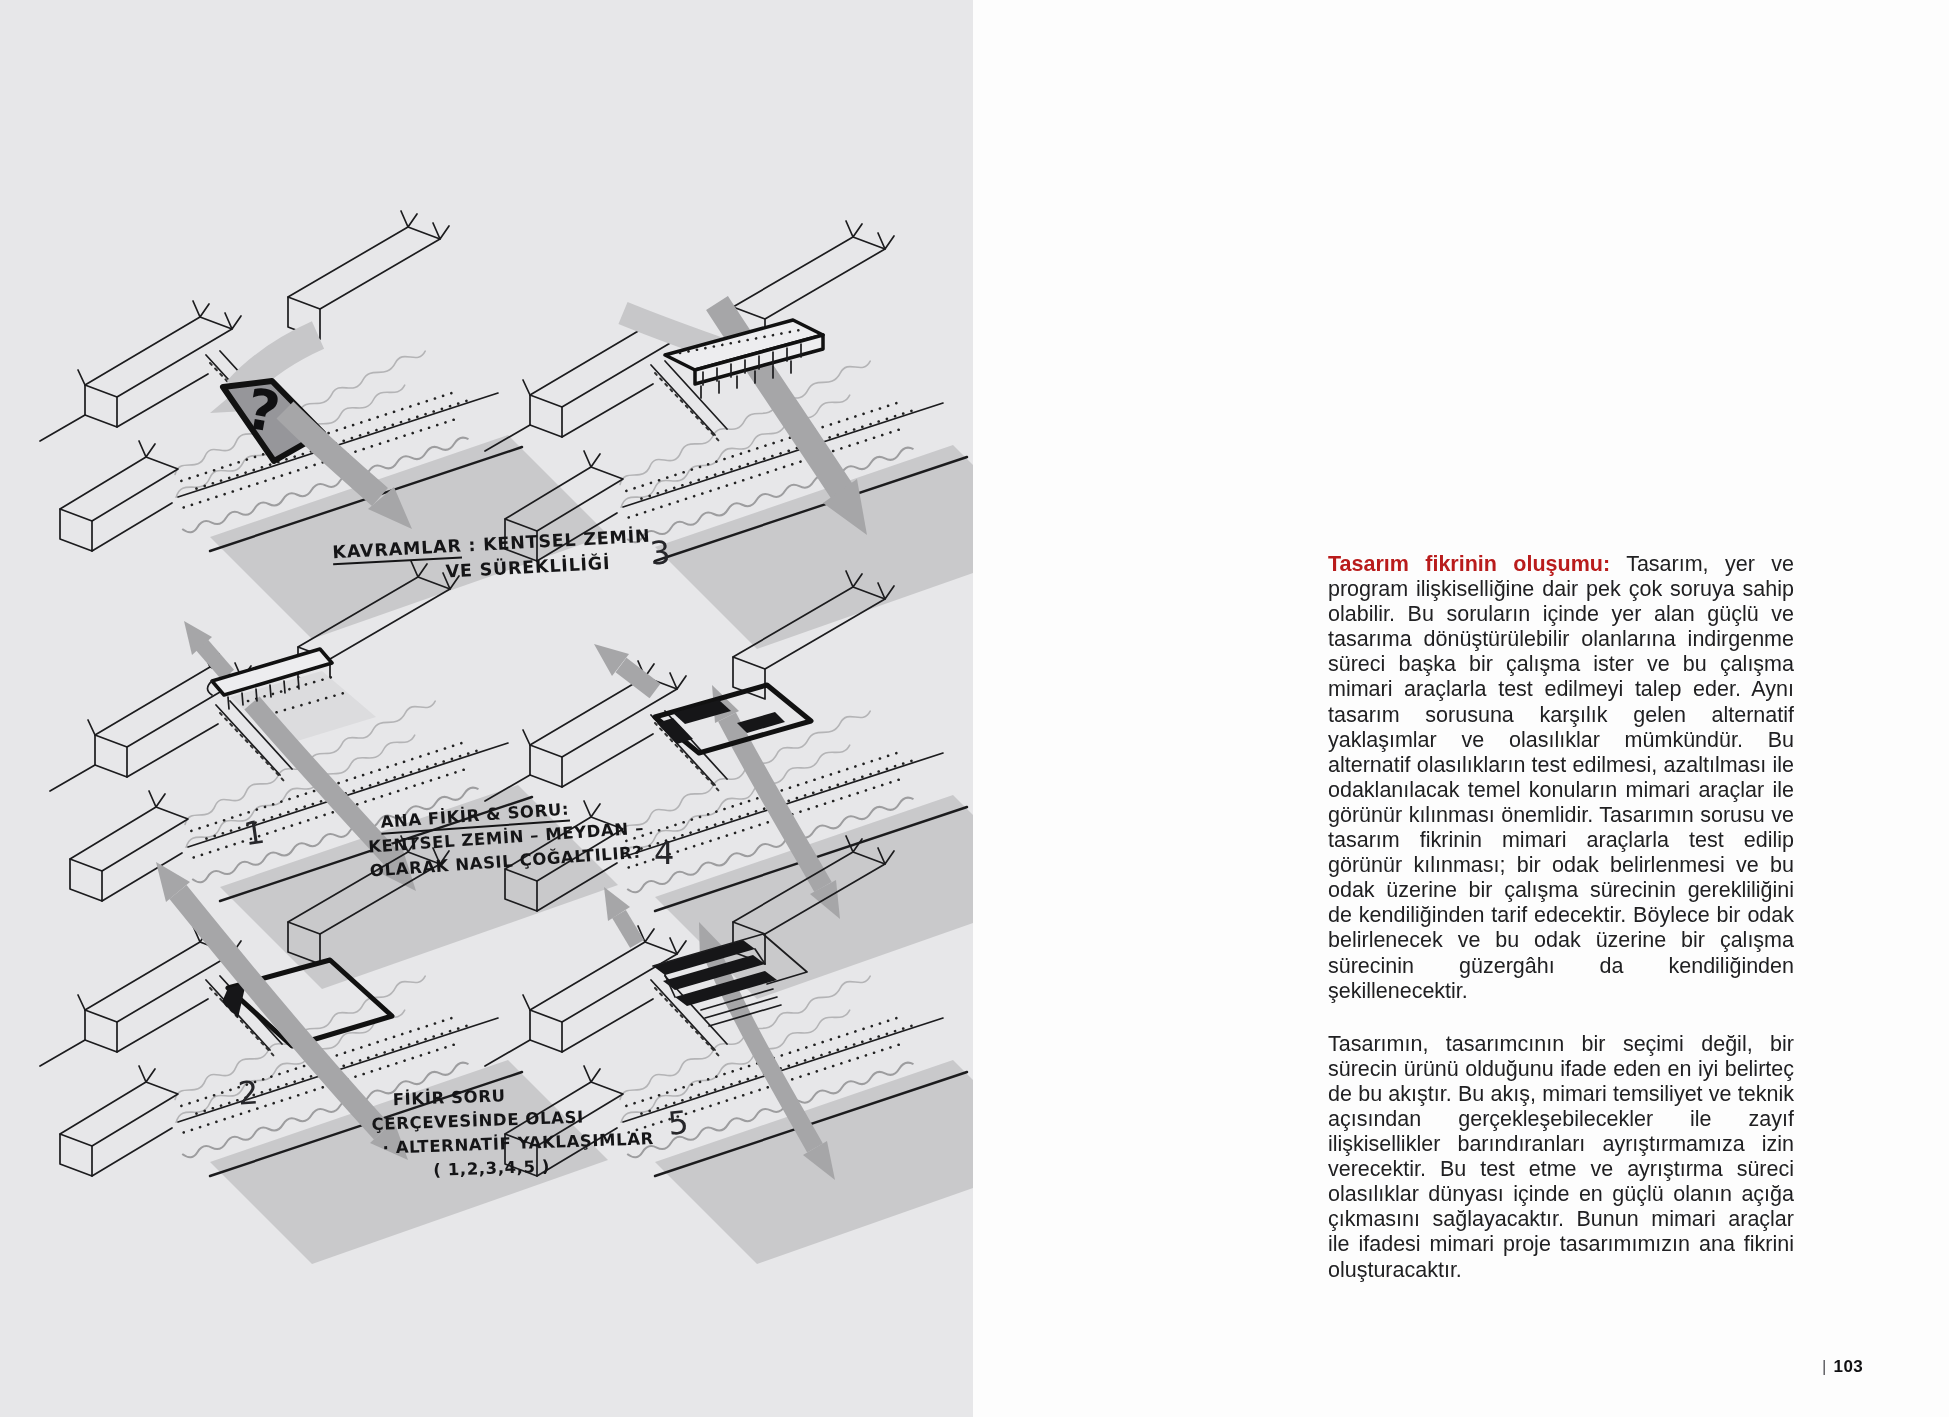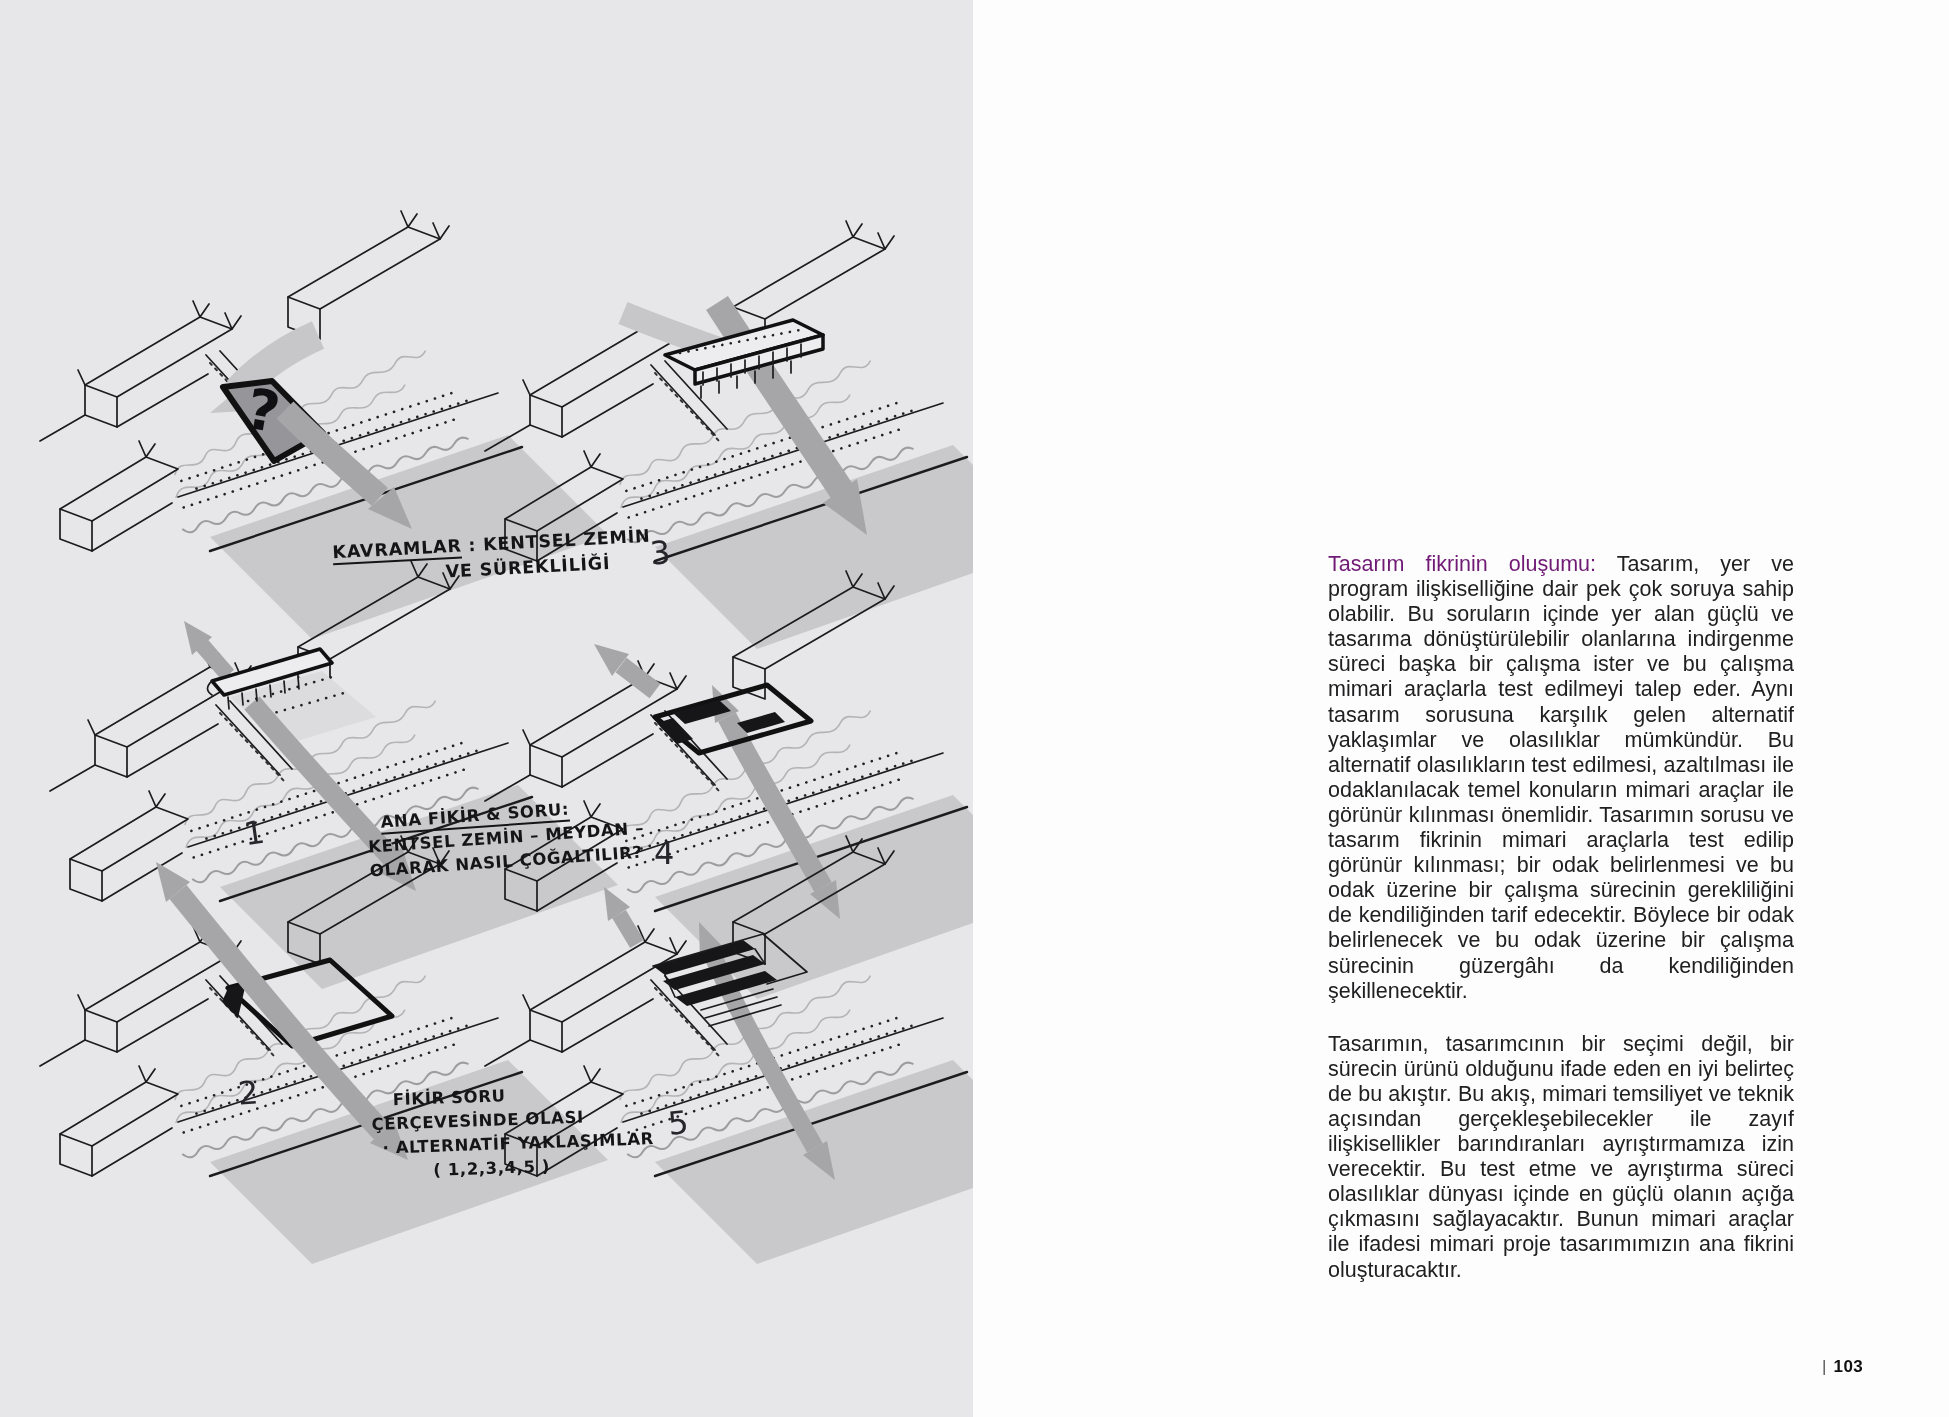--- a/index.html
+++ b/index.html
@@ -48,21 +48,21 @@
   #num5{left:668px;top:1104px;transform:rotate(-6deg);}
   #qmark{position:absolute;left:247px;top:378px;font-size:56px;font-weight:bold;
          font-family:"DejaVu Sans",sans-serif;color:#101012;transform:rotate(10deg);}
 
   
   .body-text{position:absolute;left:1328px;top:552px;width:466px;
              font-size:21.5px;line-height:25.1px;text-align:justify;color:#202022;
              hyphens:auto;-webkit-hyphens:auto;}
   .body-text p{margin:0;}
   .body-text p + p{margin-top:28px;}
-  .body-text b{font-weight:normal;color:#701a75;}
+  .body-text b{font-weight:bold;color:#b91c1c;}
   .pagenum{position:absolute;left:1822px;top:1357px;font-size:17px;color:#101012;white-space:nowrap;}
   .pagenum .bar{font-weight:400;color:#55555a;margin-right:7px;}
   .pagenum .num{font-weight:bold;letter-spacing:0.5px;}
 </style>
 </head>
 <body>
 
 <div class="page-left">
 
   <svg class="sketches" width="973" height="1417" viewBox="0 0 973 1417" aria-hidden="true">

